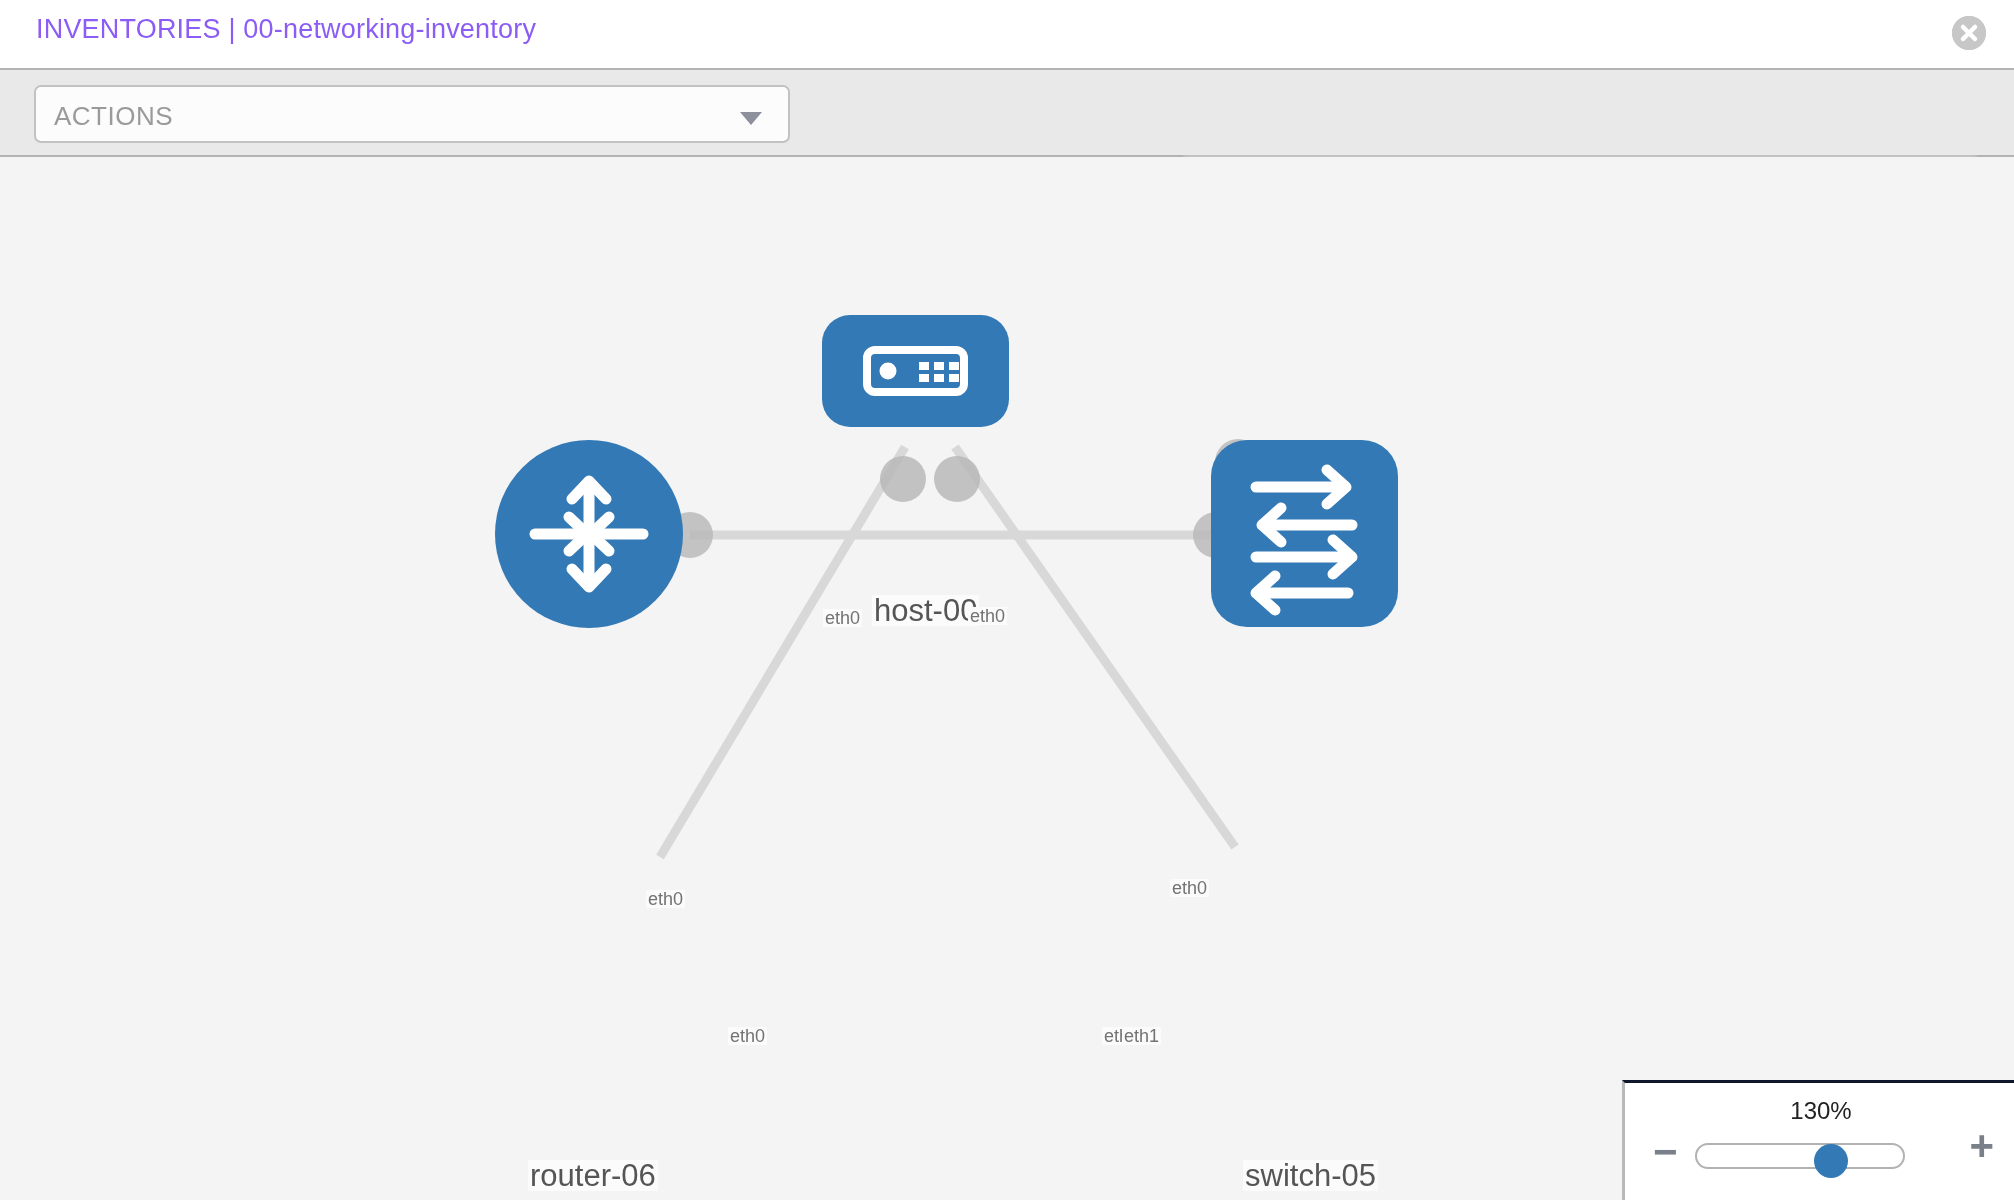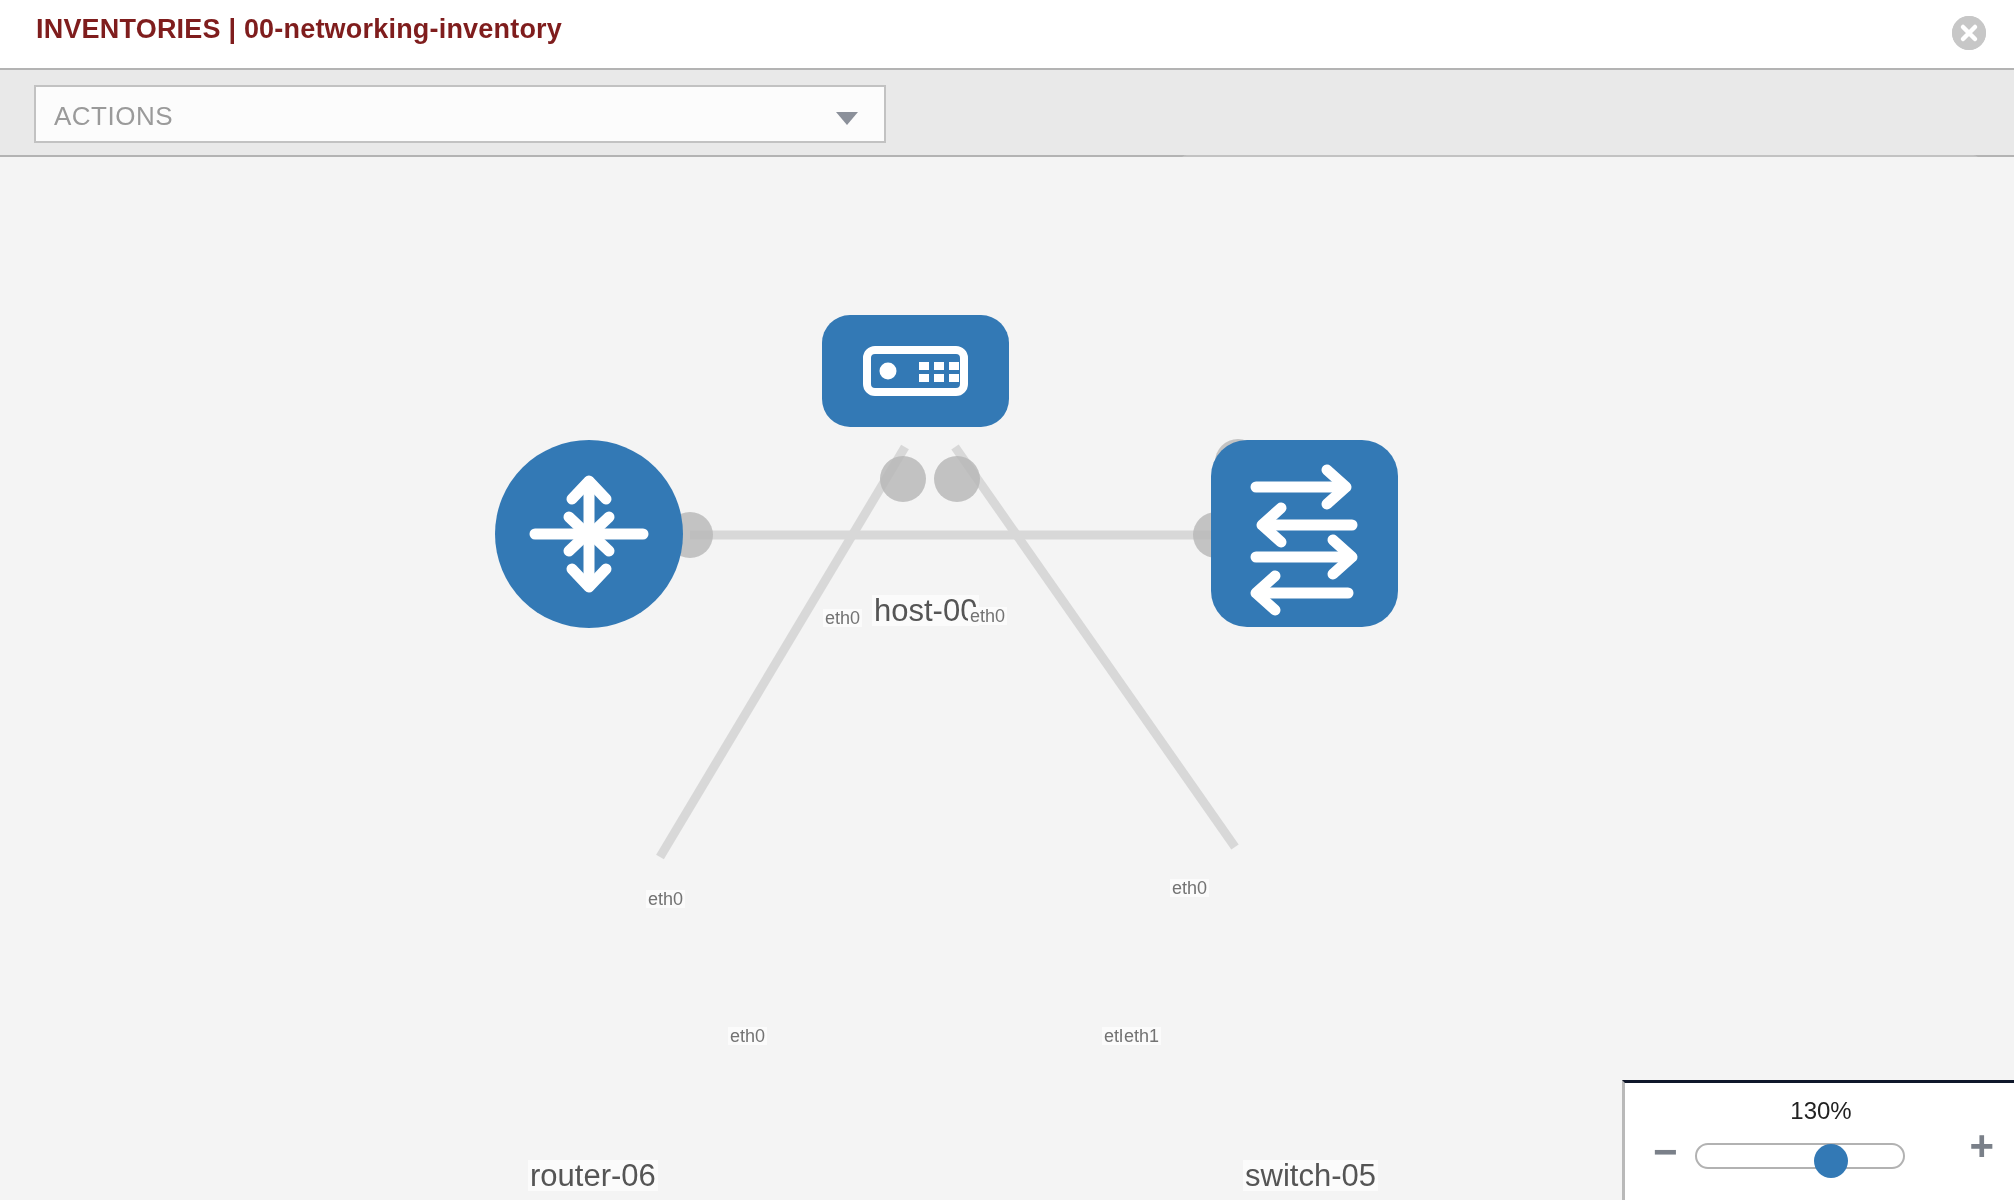--- a/index.html
+++ b/index.html
@@ -22,22 +22,22 @@
   .header {
     position: absolute;
     left: 0; top: 0;
     width: 2014px; height: 68px;
     background: #ffffff;
   }
   .header-title {
     position: absolute;
     left: 36px; top: 14px;
     font-size: 27px;
-    font-weight: bold;
-    color: #7f1d1d;
+    font-weight: normal;
+    color: #8b5cf6;
     letter-spacing: 0.2px;
     white-space: nowrap;
     font-stretch: condensed;
   }
   .close-btn {
     position: absolute;
     right: 28px; top: 16px;
     width: 34px; height: 34px;
     border-radius: 50%;
     background: #c7c7c7;
@@ -50,24 +50,24 @@
     position: absolute;
     left: 0; top: 68px;
     width: 2014px; height: 89px;
     background: #e9e9e9;
     border-top: 2px solid #b3b3b3;
     border-bottom: 2px solid #b3b3b3;
   }
   .actions-select {
     position: absolute;
     left: 34px; top: 15px;
-    width: 852px; height: 58px;
+    width: 756px; height: 58px;
     background: #fcfcfc;
     border: 2px solid #c2c2c2;
-    border-radius: 0;
+    border-radius: 7px;
     cursor: pointer;
   }
   .actions-label {
     position: absolute;
     left: 18px; top: 14px;
     font-size: 26px;
     color: #9a9a9a;
     letter-spacing: 0.5px;
     font-stretch: condensed;
   }

